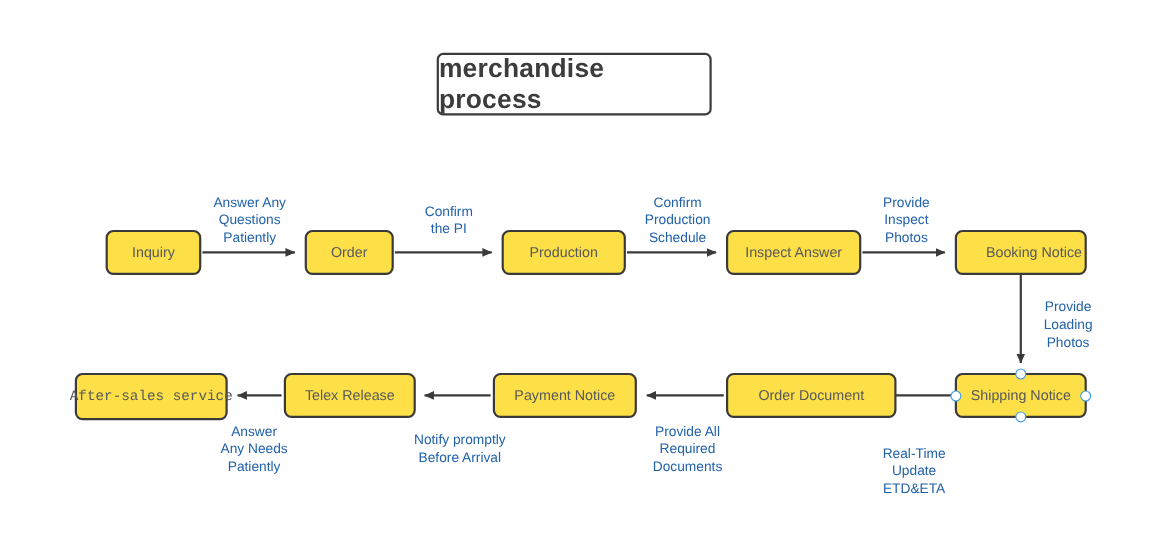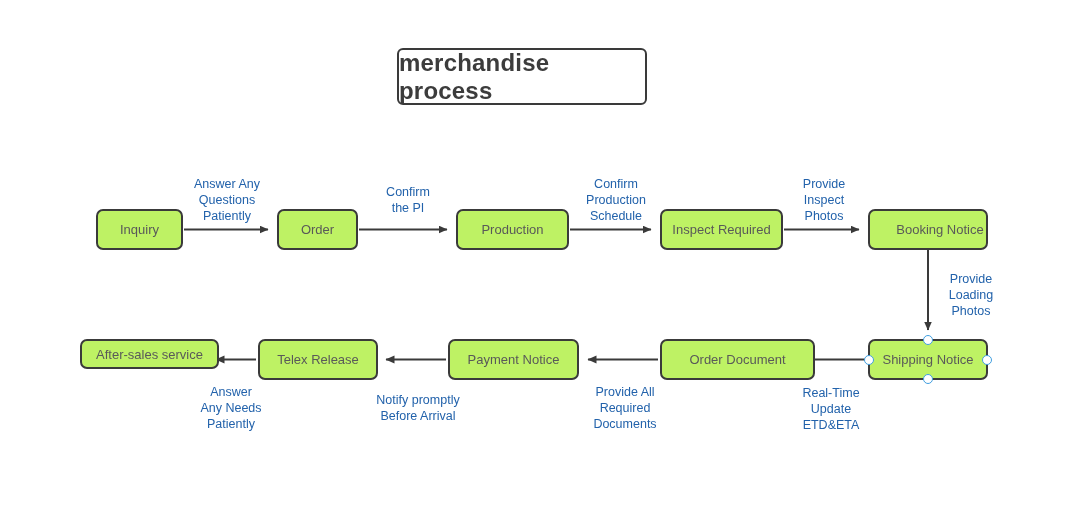--- a/index.html
+++ b/index.html
@@ -10,21 +10,21 @@
     font-family:"Liberation Sans","DejaVu Sans",sans-serif;
     overflow:hidden;
   }
   svg.wires{position:absolute;left:0;top:0;width:1069px;height:505px;}
 
   .node{
     position:absolute;
     box-sizing:border-box;
     border:2px solid var(--box-border,#3a3a3a);
     border-radius:7px;
-    background:#bef264;
+    background:#fde047;
     display:flex;align-items:center;justify-content:center;
     font-size:13px;
     color:var(--box-text,#595959);
     white-space:nowrap;
   }
   .title-box{
     position:absolute;
     left:397px;top:48px;width:250px;height:57px;
     box-sizing:border-box;
     border:2px solid var(--box-border,#3a3a3a);
@@ -33,41 +33,41 @@
     display:flex;align-items:center;justify-content:center;
     font-size:24px;font-weight:bold;
     color:#3c3c3c;
     letter-spacing:.2px;
   }
   #n-inquiry        {left:96px; top:209px;width:87px; height:41px;}
   #n-order          {left:277px;top:209px;width:81px; height:41px;}
   #n-production     {left:456px;top:209px;width:113px;height:41px;}
   #n-inspect-quality{left:660px;top:209px;width:123px;height:41px;}
   #n-booking-notice {left:868px;top:209px;width:120px;height:41px;padding-left:24px;}
-  #n-after-sales    {left:80px; top:339px;width:139px;height:30px;}
+  #n-after-sales    {left:68px; top:339px;width:139px;height:43px;font-family:Liberation Mono, monospace;}
   #n-telex-release  {left:258px;top:339px;width:120px;height:41px;}
   #n-payment-notice {left:448px;top:339px;width:131px;height:41px;}
   #n-order-document {left:660px;top:339px;width:155px;height:41px;}
   #n-shipping-notice{left:868px;top:339px;width:120px;height:41px;}
 
   .edge-label{
     position:absolute;
     transform:translateX(-50%);
     color:var(--label-blue,#2262ab);
     font-size:12.5px;
     line-height:16px;
     text-align:center;
     white-space:pre-line;
   }
   #l-inquiry-order    {left:227px;top:176px;}
   #l-order-production {left:408px;top:184px;}
   #l-production-inspect{left:616px;top:176px;}
   #l-inspect-booking  {left:824px;top:176px;}
   #l-booking-shipping {left:971px;top:271px;}
-  #l-shipping-orderdoc{left:831px;top:385px;}
+  #l-shipping-orderdoc{left:831px;top:404px;}
   #l-orderdoc-payment {left:625px;top:384px;}
   #l-payment-telex    {left:418px;top:392px;}
   #l-telex-aftersales {left:231px;top:384px;}
 
   .handle{
     position:absolute;
     width:8px;height:8px;
     border:1.6px solid var(--handle-blue,#3f9ee0);
     border-radius:50%;
     background:#fff;
@@ -98,21 +98,21 @@
     <line x1="658" y1="359.5" x2="588" y2="359.5" stroke="#3a3a3a" stroke-width="2" marker-end="url(#ah)"></line>
     <line x1="446" y1="359.5" x2="386" y2="359.5" stroke="#3a3a3a" stroke-width="2" marker-end="url(#ah)"></line>
     <line x1="256" y1="359.5" x2="216" y2="359.5" stroke="#3a3a3a" stroke-width="2" marker-end="url(#ah)"></line>
   </svg>
 
   <div class="title-box">merchandise process</div>
 
   <div class="node" id="n-inquiry">Inquiry</div>
   <div class="node" id="n-order">Order</div>
   <div class="node" id="n-production">Production</div>
-  <div class="node" id="n-inspect-quality">Inspect Required</div>
+  <div class="node" id="n-inspect-quality">Inspect Answer</div>
   <div class="node" id="n-booking-notice">Booking Notice</div>
 
   <div class="node" id="n-after-sales">After-sales service</div>
   <div class="node" id="n-payment-notice">Payment Notice</div>
   <div class="node" id="n-telex-release">Telex Release</div>
   <div class="node" id="n-order-document">Order Document</div>
   <div class="node" id="n-shipping-notice">
     <span>Shipping Notice</span>
     <span class="handle top"></span>
     <span class="handle bottom"></span>

